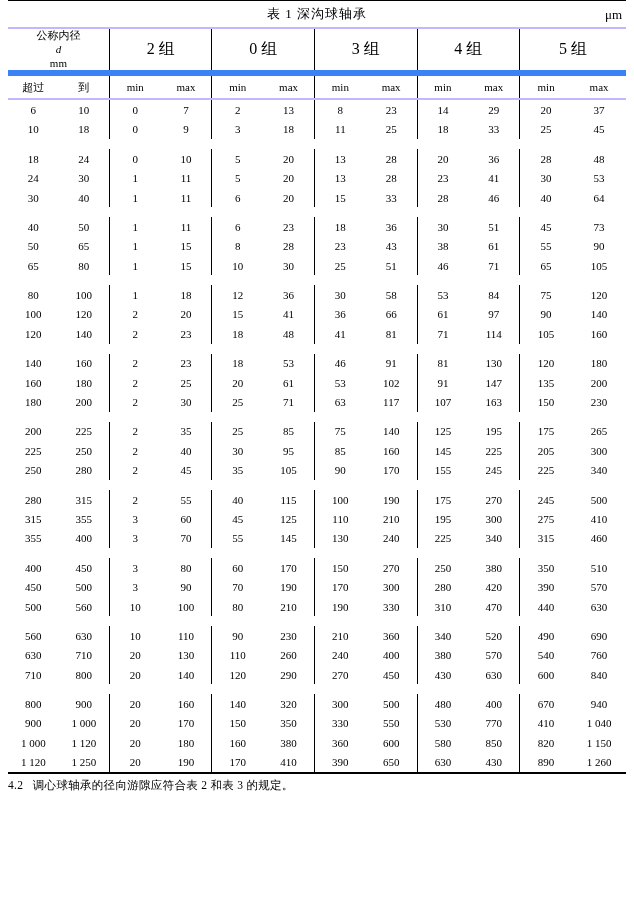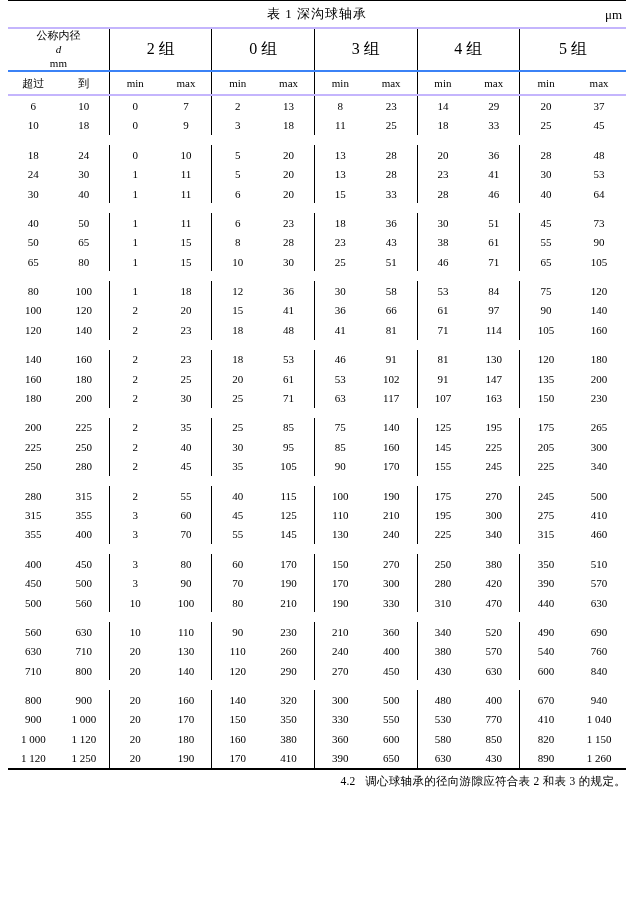--- a/index.html
+++ b/index.html
@@ -53,21 +53,21 @@
   table.main th, table.main td {
     text-align: center;
     vertical-align: middle;
     padding: 0;
     font-weight: normal;
   }
 
   
   .hdr-top td, .hdr-top th {
     height: 28px;
-    border-bottom: 2px solid #3b82f6;
+    border-bottom: 6px solid #3b82f6;
   }
   .hdr-sub td, .hdr-sub th {
     height: 22px;
     border-bottom: 2px solid #c4b5fd;
   }
   .vline-r { border-right: 1px solid #000; }
 
   .grp-label {
     font-size: 16px;
   }
@@ -95,21 +95,20 @@
 
   .tbl-wrap {
     border-bottom: 2px solid #000;
   }
 
   
   .footer {
     margin-top: 4px;
     font-size: 11.5px;
     letter-spacing: 0.3px;
-    text-align: right;
   }
   .footer .num {
     font-family: "Liberation Serif", serif;
   }
 </style>
 </head>
 <body>
 
 <div class="page">
 

